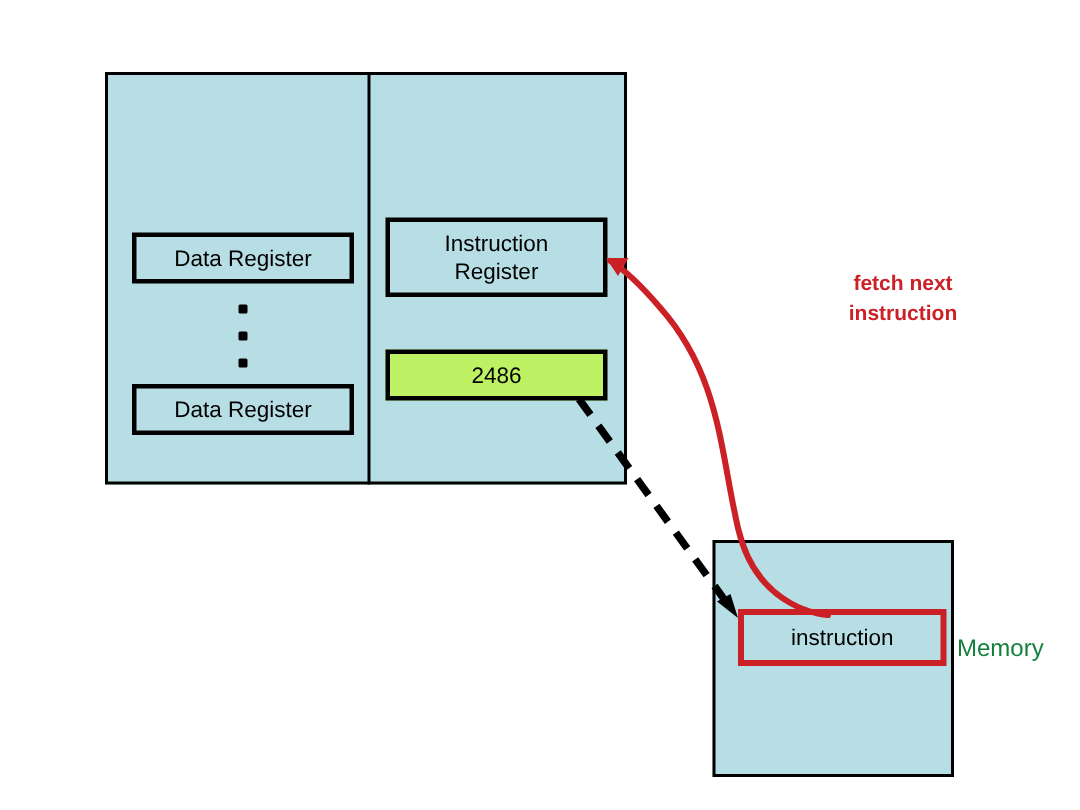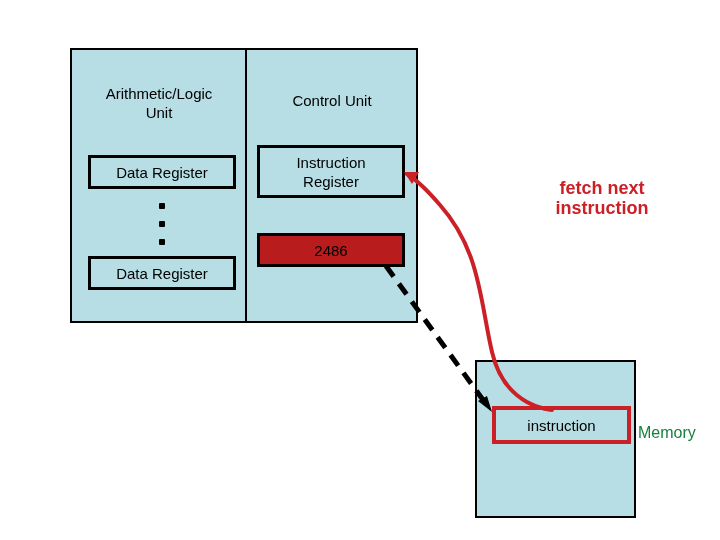--- a/index.html
+++ b/index.html
@@ -93,21 +93,21 @@
     left: 257px;
     top: 145px;
     width: 148px;
     height: 53px;
   }
   #value-box {
     left: 257px;
     top: 233px;
     width: 148px;
     height: 34px;
-    background: #b91c1c;
+    background: #bef264;
   }
 
   
   .dot {
     position: absolute;
     width: 6px;
     height: 6px;
     background: #000000;
     border-radius: 1px;
   }
@@ -151,21 +151,21 @@
   }
 
   
   #fetch-annotation {
     position: absolute;
     left: 512px;
     top: 178px;
     width: 180px;
     text-align: center;
     color: #cc2027;
-    font-size: 18px;
+    font-size: 14px;
     line-height: 20px;
     font-weight: bold;
     white-space: pre-line;
   }
 
   
   #arrow-layer {
     position: absolute;
     left: 0;
     top: 0;
@@ -175,24 +175,21 @@
   }
 </style>
 </head>
 <body>
 
 <div id="stage">
 
   <div class="cpu-box"></div>
   <div class="cpu-divider"></div>
 
-  <div class="unit-title" id="alu-title">Arithmetic/Logic
-Unit</div>
-
-  <div class="unit-title" id="cu-title">Control Unit</div>
+
 
   <div class="reg-box" id="data-register-top">Data Register</div>
 
   <div class="dot" id="dot-1"></div>
   <div class="dot" id="dot-2"></div>
   <div class="dot" id="dot-3"></div>
 
   <div class="reg-box" id="data-register-bottom">Data Register</div>
 
   <div class="reg-box" id="instruction-register">Instruction

